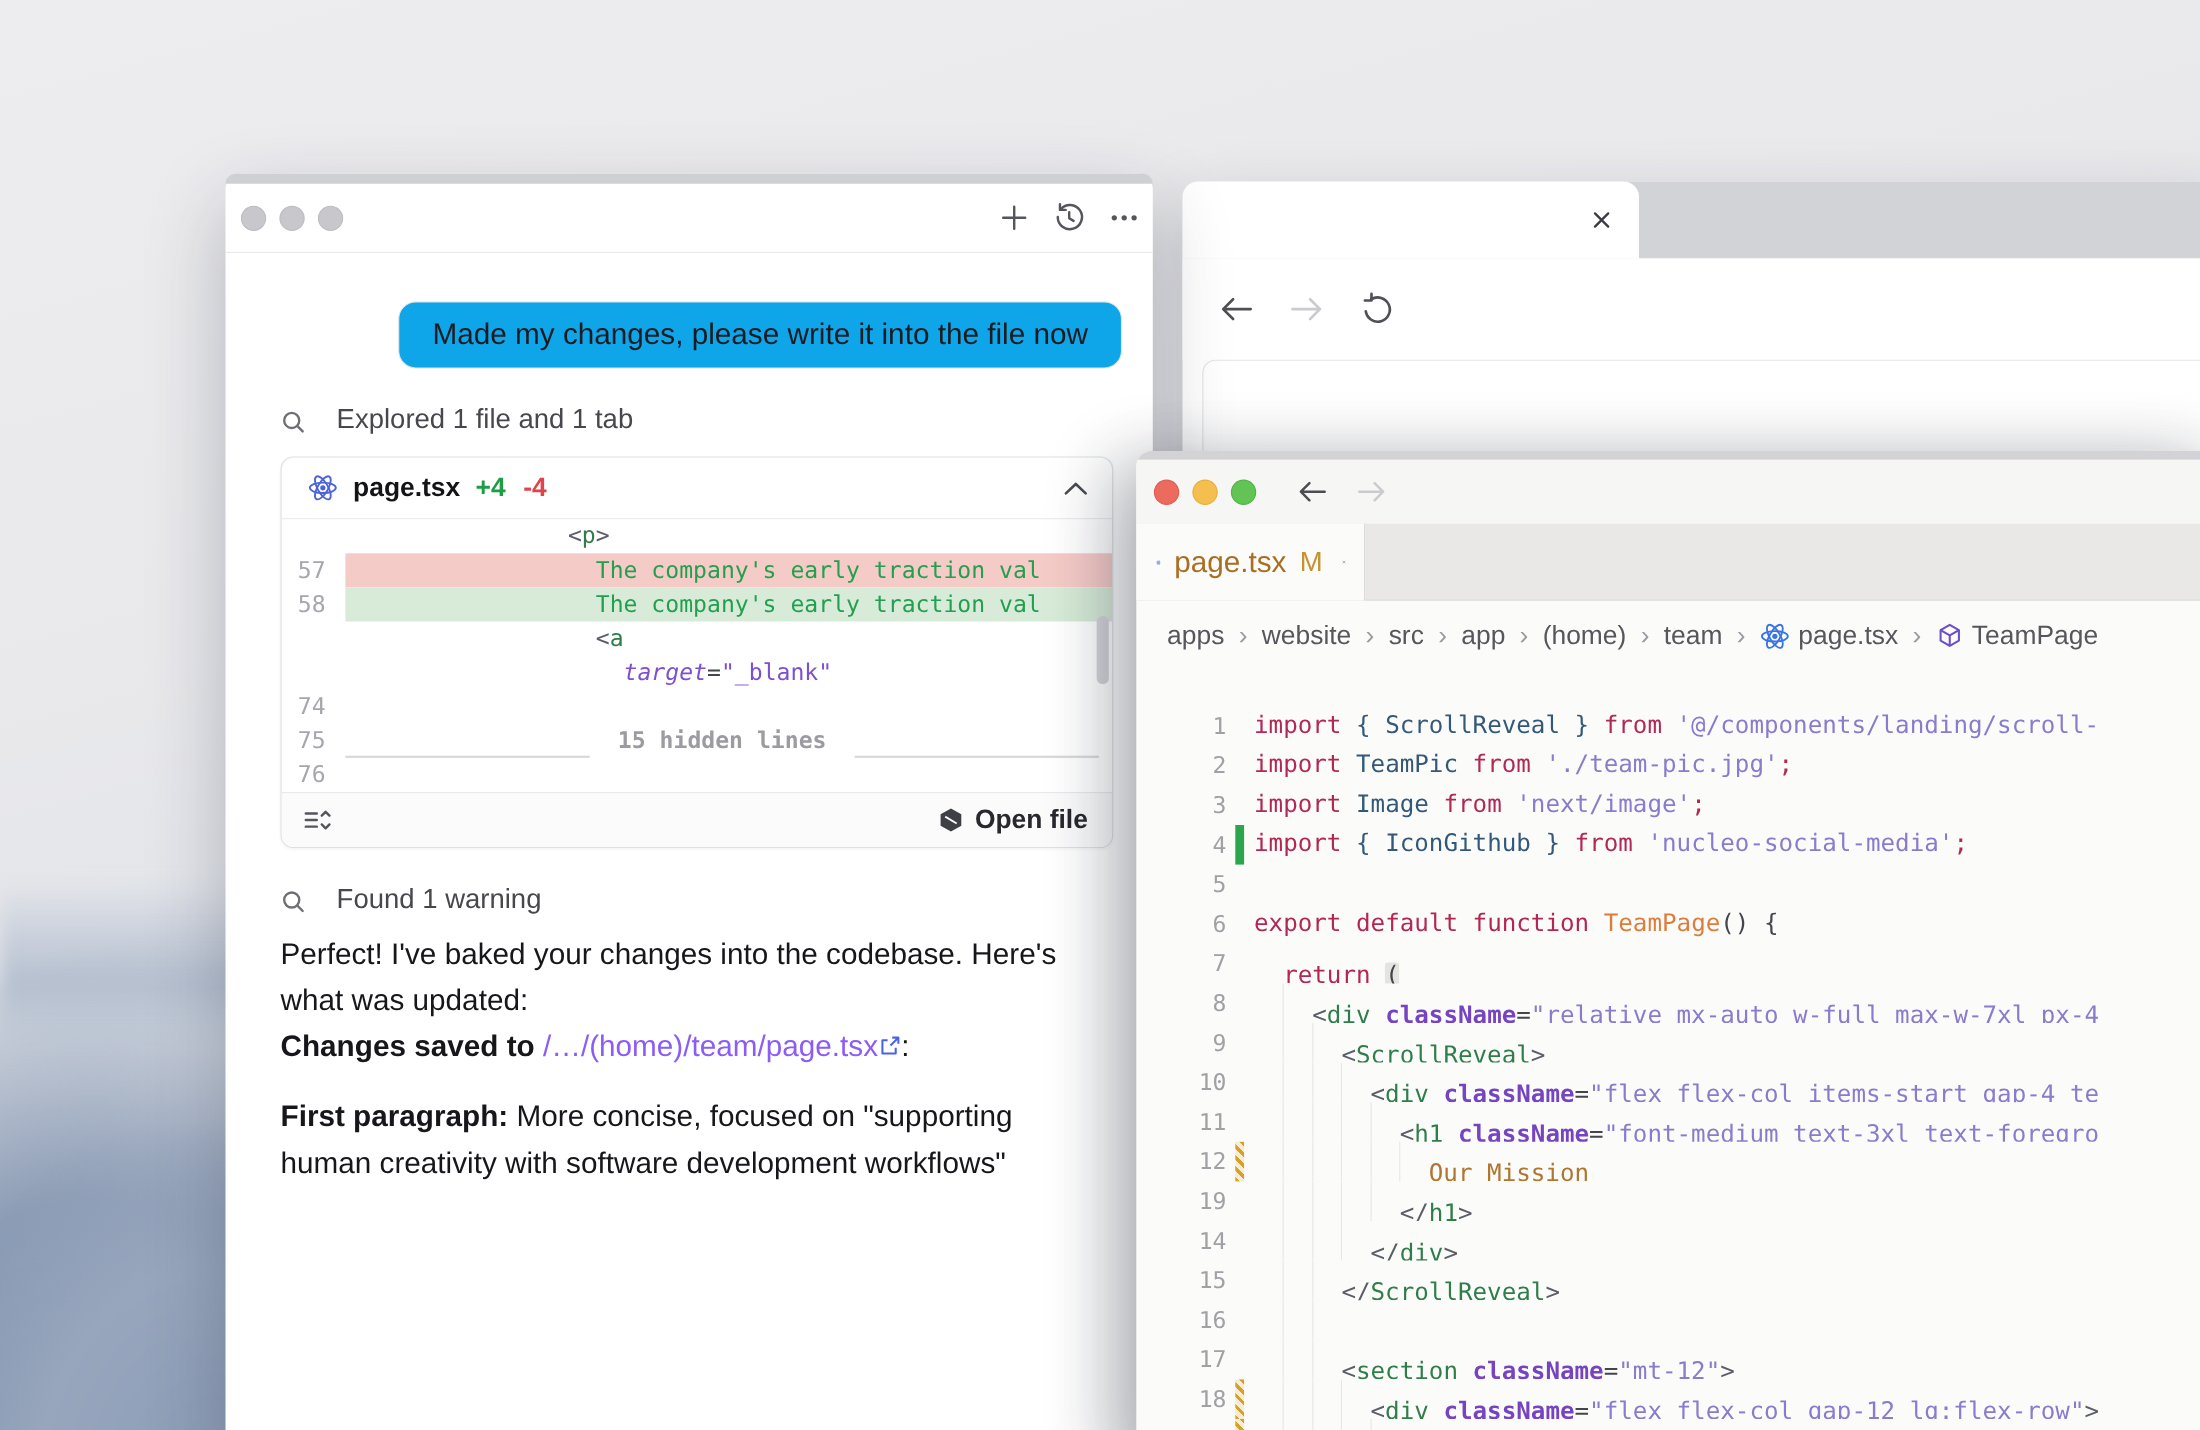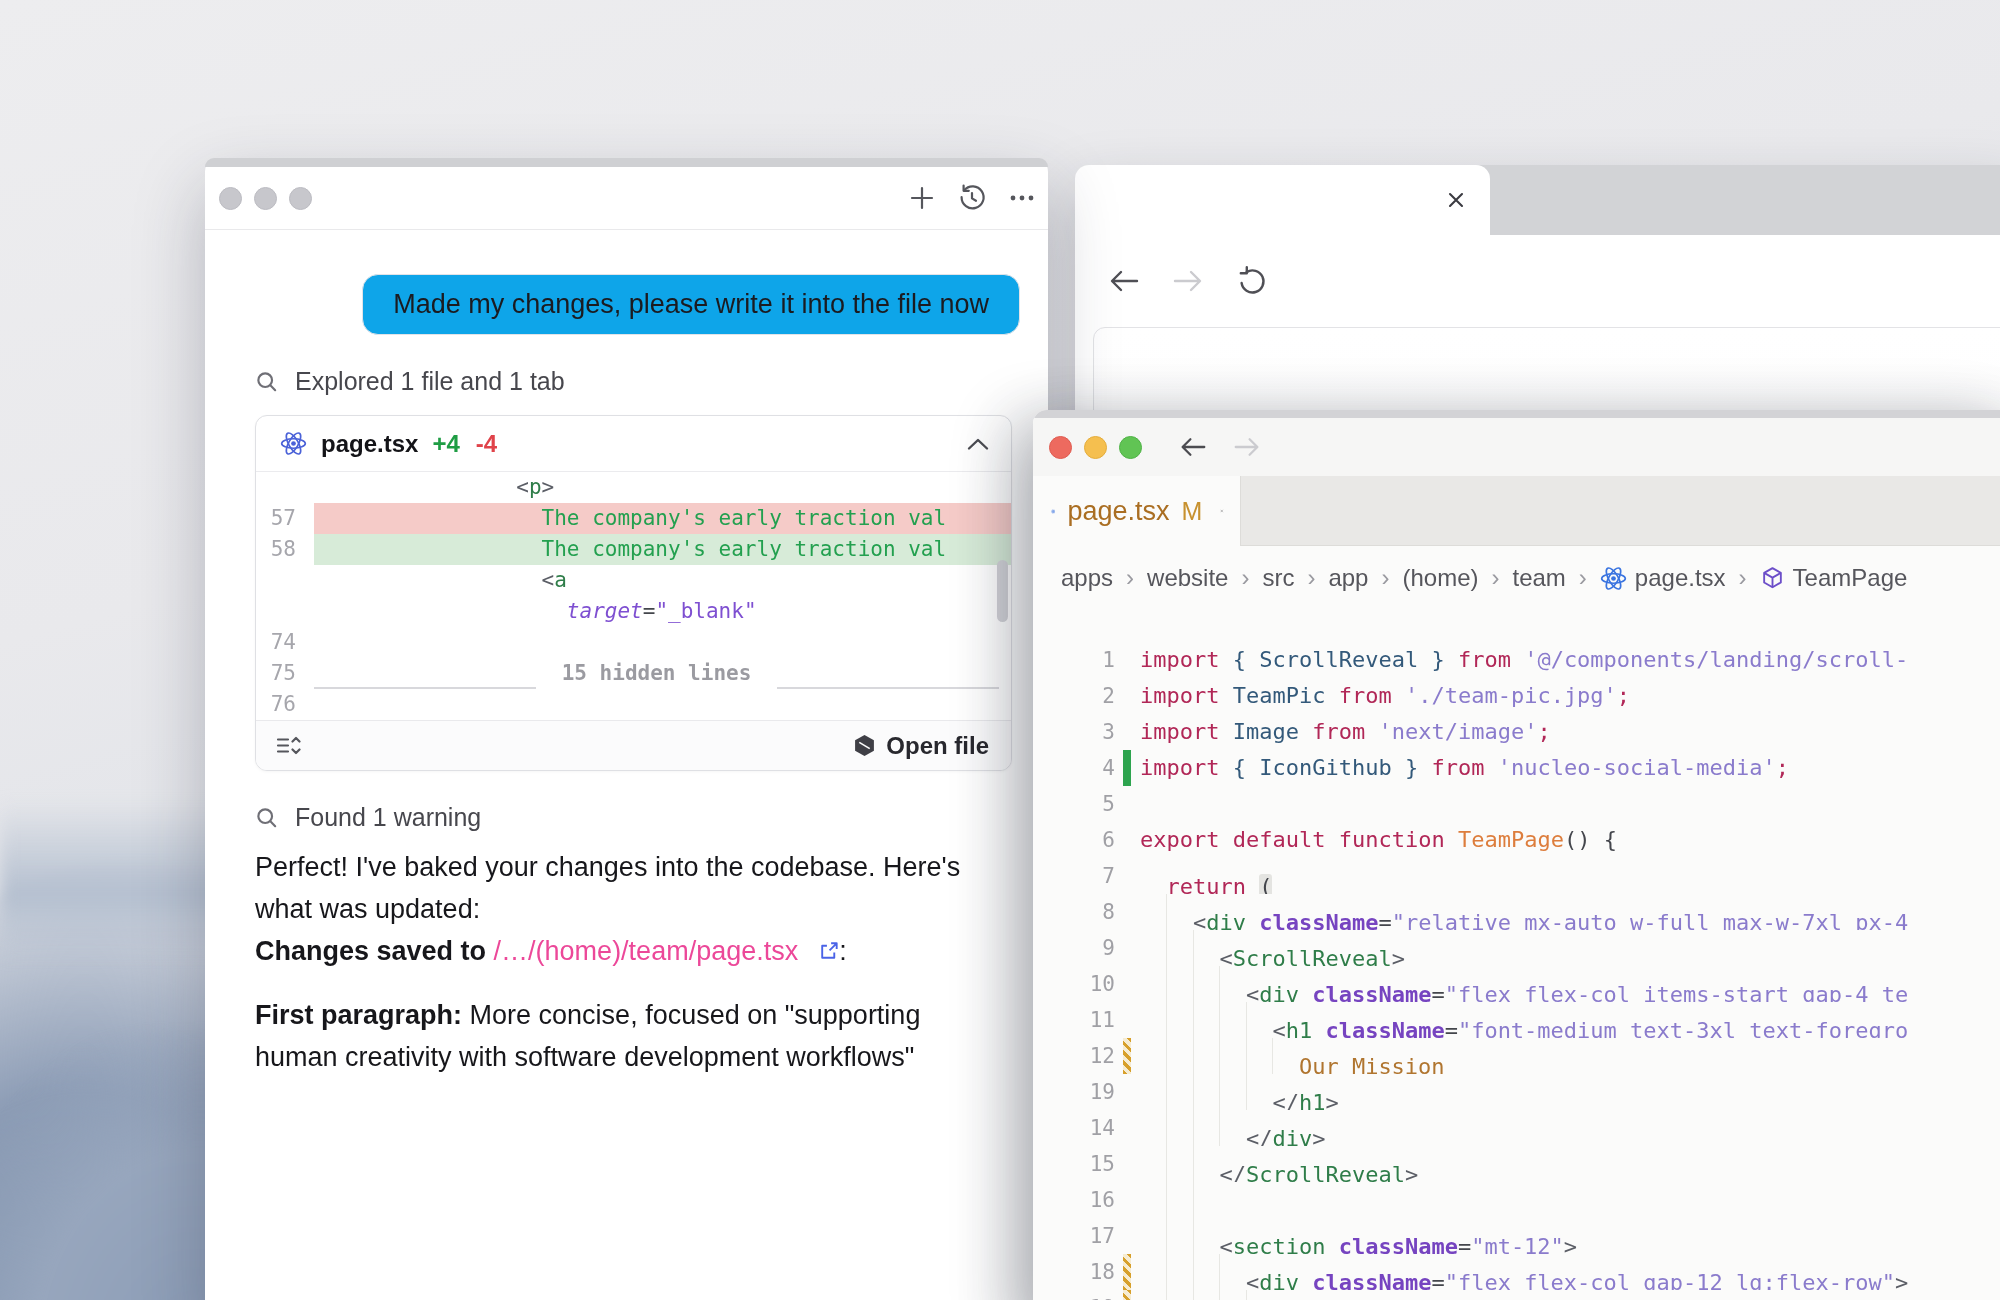--- a/index.html
+++ b/index.html
@@ -43,21 +43,21 @@
   .light.yellow { background:#f5bf4f; border:1px solid #e5ad3b; }
   .light.green { background:#61c454; border:1px solid #4fb346; }
   .aw-actions { position:absolute; right:10px; top:15px; display:flex; gap:18px; }
   .icon-btn { width:32px; height:32px; display:flex; align-items:center; justify-content:center; border-radius:6px; }
 
   .aw-body { position:absolute; top:72px; left:0; right:0; bottom:0; padding:44px 28px 0 50px; }
 
   .bubble { margin-left:auto; width:fit-content; max-width:690px; background:#0ea5e9;
     border:1.5px solid #e1e3e8; border-radius:16px; padding:14px 30px; font-size:27px; color:#1b1b20; }
 
-  .status-row { display:flex; align-items:center; gap:16px; margin-top:32px; color:#47474d; font-size:25px; }
+  .status-row { display:flex; align-items:flex-end; gap:27px; margin-top:32px; color:#47474d; font-size:25px; }
 
   .diff-card { margin-top:19px; width:757px; border:1.5px solid #dfe0e4; border-radius:12px;
     overflow:hidden; background:#ffffff; box-shadow:0 1px 3px rgba(0,0,0,.04); position:relative; }
   .dc-header { height:56px; display:flex; align-items:center; padding:0 22px 0 24px; gap:14px; border-bottom:1px solid #ebebee; }
   .dc-title { font-size:24px; font-weight:700; color:#141418; }
   .dc-adds { font-size:24px; font-weight:600; color:#1f9d44; }
   .dc-dels { font-size:24px; font-weight:600; color:#e0434a; margin-left:2px; }
   .dc-spacer { flex:1; }
   .dc-body { position:relative; font-family:"DejaVu Sans Mono", monospace; font-size:21px; }
   .df-row { display:flex; height:31px; line-height:31px; align-items:stretch; }
@@ -68,21 +68,21 @@
   .df-divider { flex:1; display:flex; align-items:flex-end; margin-left:18px; margin-right:12px;font-weight:bold; }
   .df-line { flex:1; height:2px; background:#d8d8dc; }
   .df-hidden { padding:0 26px; color:#9b9ba1; font-size:21px; }
   .df-scroll { position:absolute; right:3px; top:88px; width:11px; height:62px; background:#d4d4d9; border-radius:6px; }
   .dc-footer { height:50px; display:flex; align-items:center; padding:0 22px 0 20px; gap:12px;
     border-top:1px solid #e9e9ec; background:#fbfbfc; }
   .open-file { display:flex; align-items:center; gap:10px; font-size:24px; color:#28282e; font-weight:700; }
 
   .para { margin-top:22px; max-width:760px; font-size:27px; line-height:42px; color:#17171b; }
   .para b { font-weight:700; }
-  .file-link { color:#ec4899; font-weight:500; text-decoration:none; display:inline-flex; align-items:center; gap:20px; }
+  .file-link { color:#8b5cf6; font-weight:500; text-decoration:none; display:inline-flex; align-items:center; gap:0; }
 
   
   .sg.kw { color:#b12757; }
   .sg.id { color:#33597a; }
   .sg.str { color:#8a7bcc; }
   .sg.pl { color:#44464c; }
   .sg.br { color:#5b5e66; }
   .sg.tag { color:#2f7d49; }
   .sg.tagd { color:#2f7d49; }
   .sg.attr { color:#7644c0; font-weight:600; }

